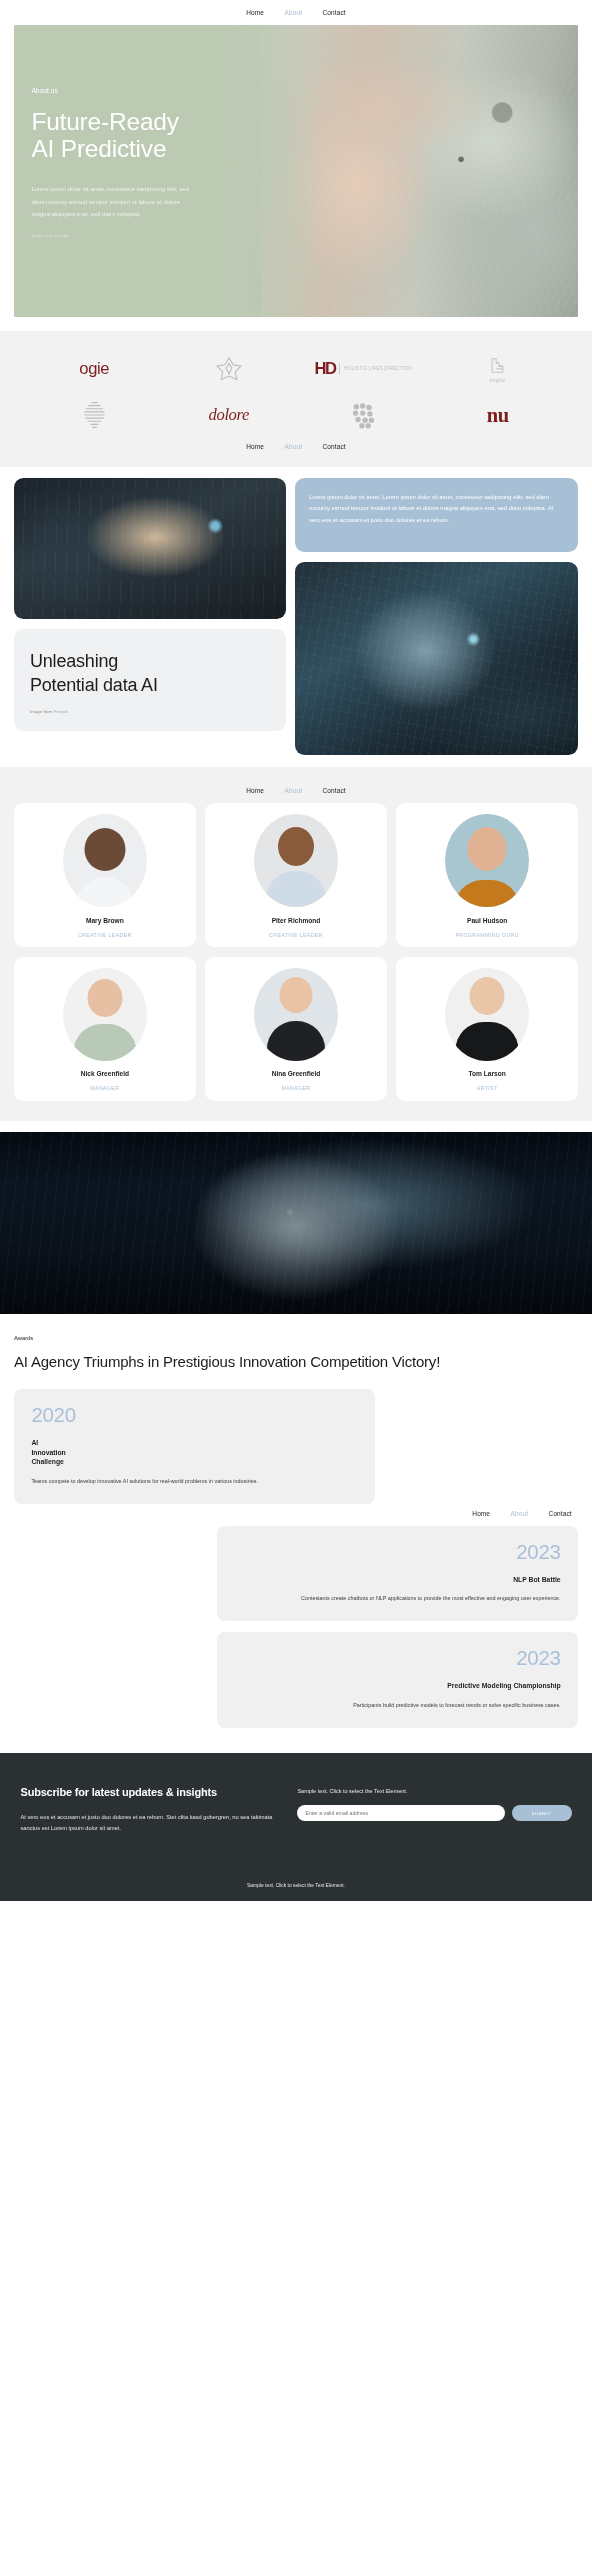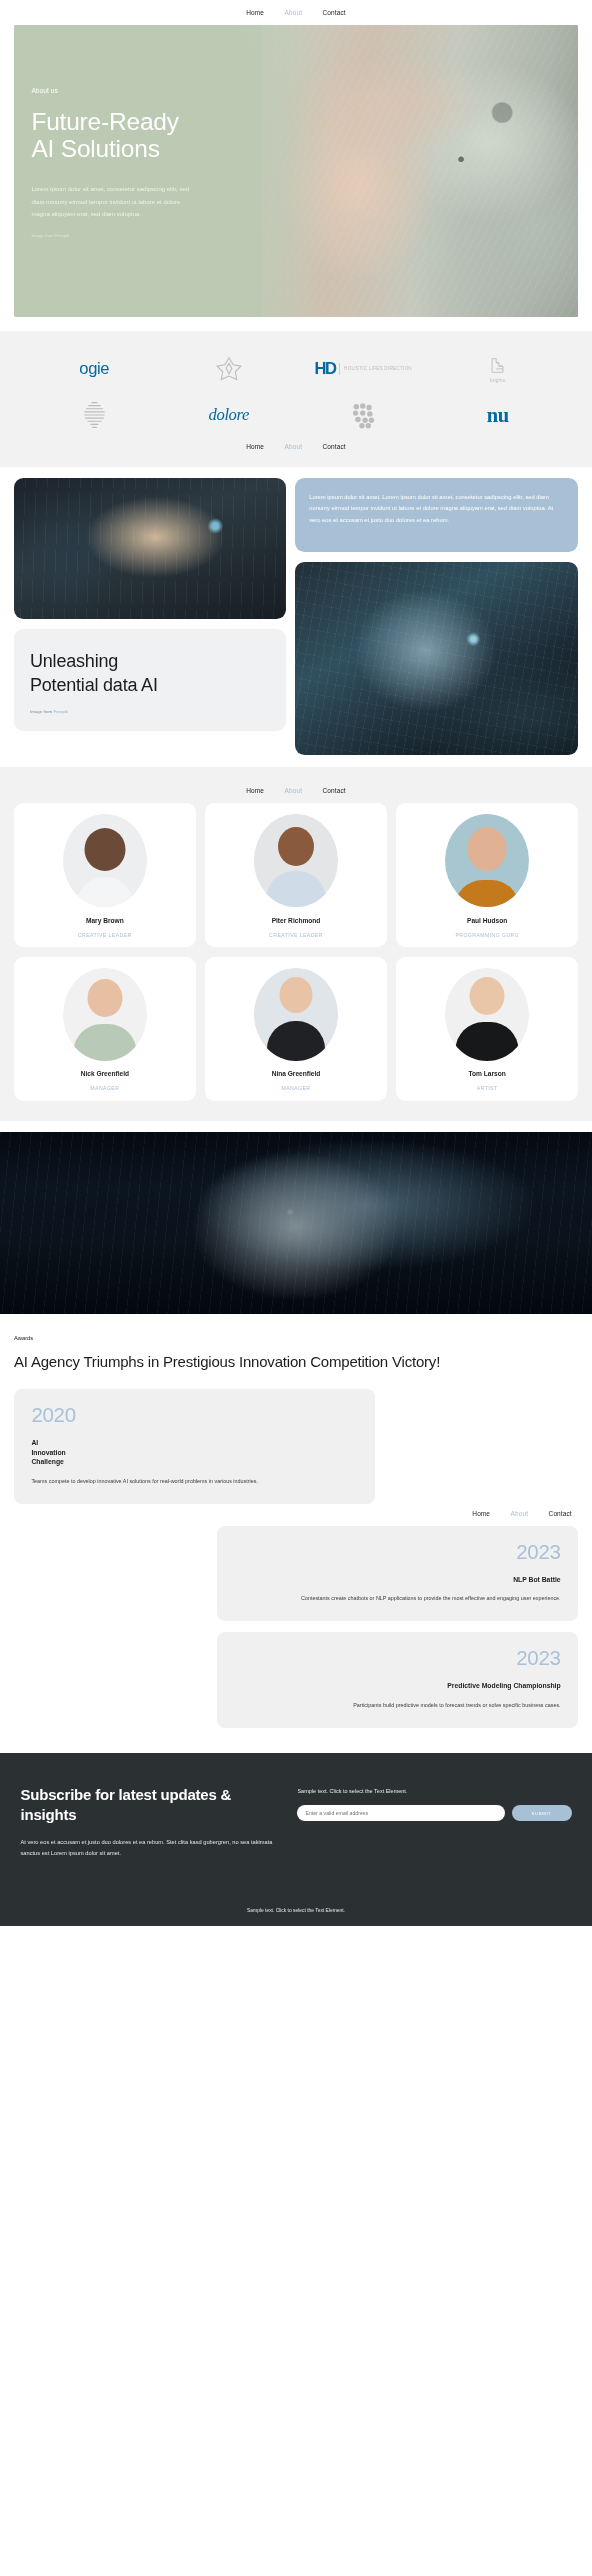--- a/index.html
+++ b/index.html
@@ -72,21 +72,21 @@
     background: #f2f2f2;
     padding: 20.5px 0 8px;
     margin-top: 14px;
   }
   .logo-grid {
     display: grid; grid-template-columns: repeat(4,1fr);
     row-gap: 11px; padding: 0 27px;
     align-items: center; justify-items: center;
   }
   .logo-cell { height: 35px; display:flex; align-items:center; justify-content:center; }
-  .logo-txt { color:#0369a1; font-size: 16.6px; letter-spacing:-0.4px; }
+  .logo-txt { color:#7f1d1d; font-size: 16.6px; letter-spacing:-0.4px; }
   .logo-sm { color:#bdbdbd; font-size: 4.7px; letter-spacing:0.2px; }
   .logos .topnav { background: transparent; margin-top: 1.6px; }
 
   
   .showcase { padding: 11px 14px 0; display: flex; gap: 9.5px; }
   .col-left { width: 49%; display:flex; flex-direction:column; gap: 9.5px; }
   .col-right { width: 51%; display:flex; flex-direction:column; gap: 9.5px; }
 
   .img-robot-a {
     height: 141px; border-radius: 9.5px; overflow:hidden;
@@ -168,21 +168,21 @@
   .award .year { font-size: 20.5px; color:#a9c1d8; font-weight:400; letter-spacing:-0.3px; line-height:1; }
   .award .name { margin-top: 12.6px; font-size: 6.8px; font-weight: 700; line-height: 1.45; }
   .award .desc { margin-top: 9.5px; font-size: 5.4px; line-height: 1.8; color:#3b3b3b; }
   .award-nav { position: relative; height: 0; }
   .award-nav .topnav { position:absolute; right: 6.3px; top: -4.7px; justify-content:flex-end; background:transparent; height:auto; }
 
   
   .footer { background:#2b3033; margin-top: 17.4px; padding: 32px 20.5px 0; color:#fff; }
   .footer-inner { display:flex; gap: 24px; }
   .f-left { width: 48%; }
-  .f-title { font-size: 15px; line-height: 1.3; font-weight: 700; letter-spacing:-0.2px; }
+  .f-title { font-size: 11px; line-height: 1.3; font-weight: 700; letter-spacing:-0.2px; }
   .f-para { margin-top: 12.6px; font-size: 5.7px; line-height: 1.95; color:#e4e6e7; }
   .f-right { width: 52%; padding-top: 3.2px; }
   .f-sample { font-size: 5.5px; color:#e9ebec; }
   .f-form { margin-top: 11px; display:flex; align-items:center; gap: 6.3px; }
   .f-input {
     flex: 1; height: 16px; border-radius: 8px; border: none; background:#fff;
     padding: 0 8px; font-size: 5.2px; color:#8d8d8d; font-family:"Liberation Sans",sans-serif;
   }
   .f-submit {
     width: 60px; height: 16px; border-radius: 8px; border:none; background:#a7c0d6;
@@ -201,21 +201,21 @@
 </nav>
 
 <section class="hero-wrap">
   <div class="hero">
     <div class="hero-photo"></div>
     <div class="hero-fade"></div>
     <div class="hero-content">
       <div class="hero-eyebrow">About us</div>
       <h1 class="hero-title">
         <span>Future-Ready</span><br>
-        <span>AI Solutions</span>
+        <span>AI Predictive</span>
       </h1>
       <p class="hero-para">Lorem ipsum dolor sit amet, consetetur sadipscing elitr, sed diam nonumy eirmod tempor invidunt ut labore et dolore magna aliquyam erat, sed diam voluptua.</p>
       <div class="hero-credit">Image from Freepik</div>
     </div>
   </div>
 </section>
 
 <section class="logos">
   <div class="logo-grid">
 

